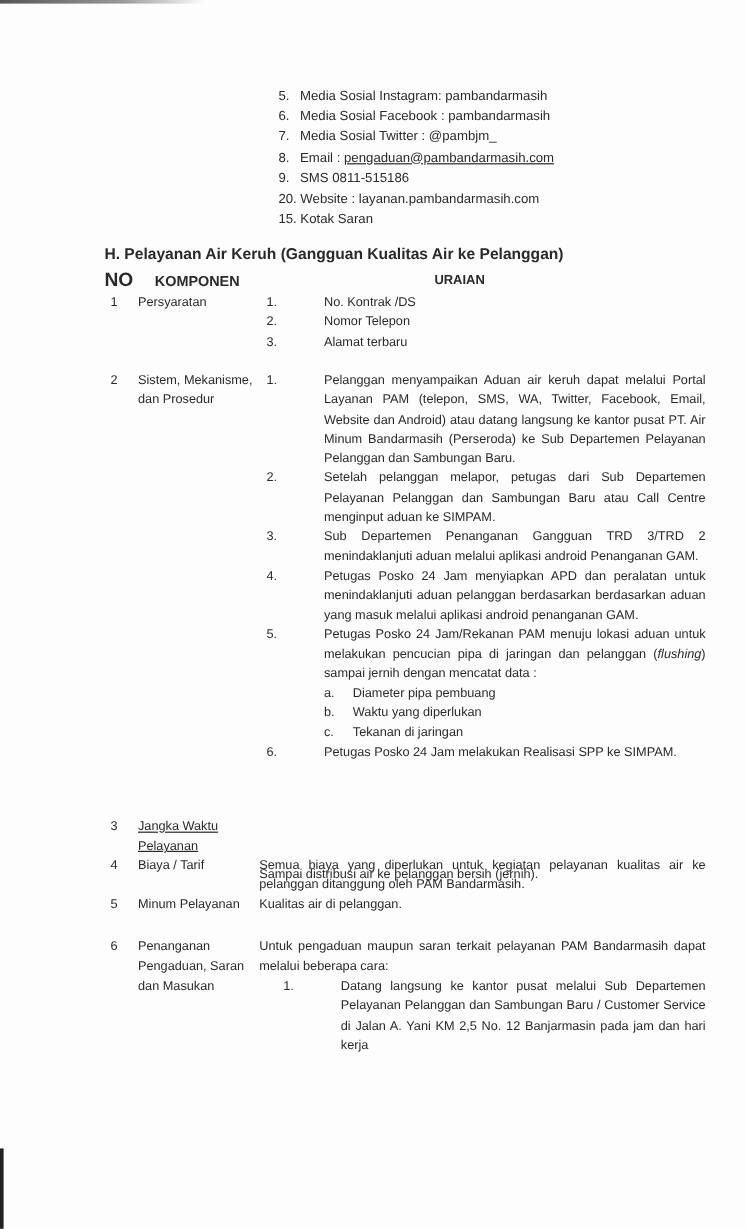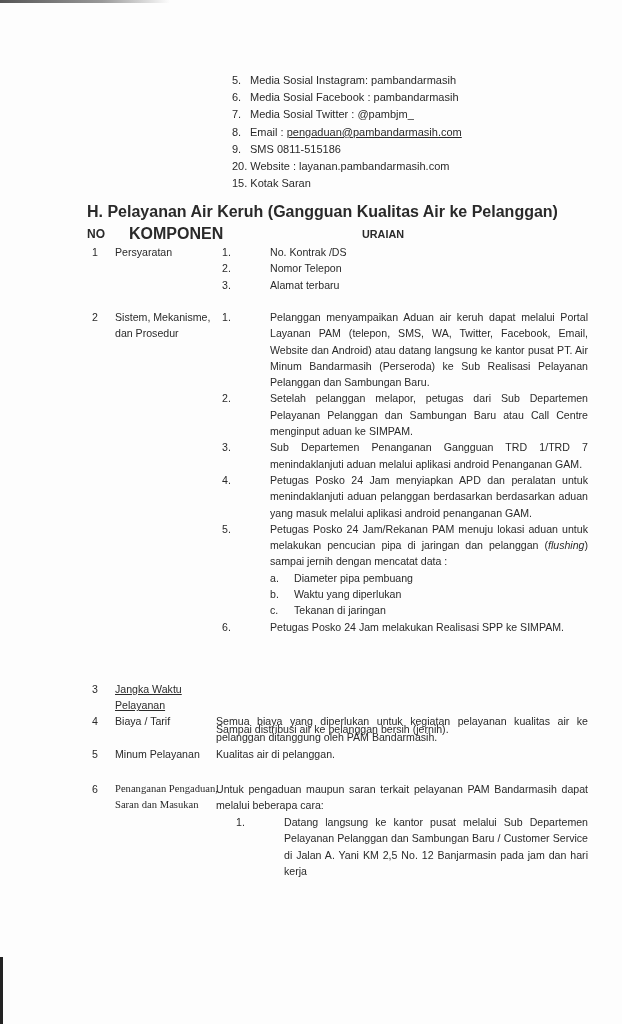--- a/index.html
+++ b/index.html
@@ -20,24 +20,24 @@
   }
   .page { position: absolute; left: 0; top: 0; width: 622px; height: 1024px; font-size: 10.6px; line-height: 16px; }
 
   
   .contact-list { position: absolute; left: 232px; top: 72px; width: 320px; }
   .contact-list .li { display: flex; height: 17.2px; line-height: 17.2px; font-size: 11px; }
   .contact-list .num { width: 18px; flex: none; }
   .u { text-decoration: underline; }
 
   .section-title {
-    position: absolute; left: 87px; top: 204px; font-weight: bold; font-size: 16px;
+    position: absolute; left: 87px; top: 204px; font-weight: bold; font-size: 13px;
   }
-  .hdr-no { position: absolute; left: 87px; top: 226px; font-weight: bold; font-size: 12px; }
-  .hdr-komp { position: absolute; left: 129px; top: 226px; font-weight: bold; font-size: 16px; }
+  .hdr-no { position: absolute; left: 87px; top: 226px; font-weight: bold; font-size: 16px; }
+  .hdr-komp { position: absolute; left: 129px; top: 226px; font-weight: bold; font-size: 12px; }
   .hdr-uraian { position: absolute; left: 362px; top: 226px; font-weight: bold; font-size: 10.8px; }
 
   .row-no { position: absolute; left: 92px; font-size: 10.6px; }
   .row-komp { position: absolute; left: 115px; width: 105px; font-size: 10.6px; line-height: 16.3px; }
 
   .olist { position: absolute; left: 222px; width: 366px; }
   .olist .item { display: flex; font-size: 10.6px; line-height: 16.3px; }
   .olist .item .n { width: 20px; flex: none; }
   .olist .item .t { flex: 1; text-align: justify; padding-left: 28px; }
   .sublist { margin-left: 0; }
@@ -104,29 +104,29 @@
         <span class="n">3.</span>
         <span class="t">Alamat terbaru</span>
       </div>
   </div>
 
   <div class="row-no" style="top:309px;">2</div>
   <div class="row-komp" style="top:309px;">Sistem, Mekanisme, dan Prosedur</div>
   <div class="olist" style="top:309px;">
     <div class="item">
         <span class="n">1.</span>
-        <span class="t">Pelanggan menyampaikan Aduan air keruh dapat melalui Portal Layanan PAM (telepon, SMS, WA, Twitter, Facebook, Email, Website dan Android) atau datang langsung ke kantor pusat PT. Air Minum Bandarmasih (Perseroda) ke Sub Realisasi Pelayanan Pelanggan dan Sambungan Baru.</span>
+        <span class="t">Pelanggan menyampaikan Aduan air keruh dapat melalui Portal Layanan PAM (telepon, SMS, WA, Twitter, Facebook, Email, Website dan Android) atau datang langsung ke kantor pusat PT. Air Minum Bandarmasih (Perseroda) ke Sub Departemen Pelayanan Pelanggan dan Sambungan Baru.</span>
       </div>
     <div class="item">
         <span class="n">2.</span>
         <span class="t">Setelah pelanggan melapor, petugas dari Sub Departemen Pelayanan Pelanggan dan Sambungan Baru atau Call Centre menginput aduan ke SIMPAM.</span>
       </div>
     <div class="item">
         <span class="n">3.</span>
-        <span class="t">Sub Departemen Penanganan Gangguan TRD 1/TRD 7 menindaklanjuti aduan melalui aplikasi android Penanganan GAM.</span>
+        <span class="t">Sub Departemen Penanganan Gangguan TRD 3/TRD 2 menindaklanjuti aduan melalui aplikasi android Penanganan GAM.</span>
       </div>
     <div class="item">
         <span class="n">4.</span>
         <span class="t">Petugas Posko 24 Jam menyiapkan APD dan peralatan untuk menindaklanjuti aduan pelanggan berdasarkan berdasarkan aduan yang masuk melalui aplikasi android penanganan GAM.</span>
       </div>
     <div class="item">
         <span class="n">5.</span>
       <span class="t">
         <span>Petugas Posko 24 Jam/Rekanan PAM menuju lokasi aduan untuk melakukan pencucian pipa di jaringan dan pelanggan (</span><i>flushing</i><span>)  sampai jernih dengan mencatat data :</span>
         <div class="sublist">
@@ -157,21 +157,21 @@
 
   <div class="row-no" style="top:713px;">4</div>
   <div class="row-komp" style="top:713px;">Biaya / Tarif</div>
   <div class="para" style="top:713px;">Semua biaya yang diperlukan untuk kegiatan pelayanan kualitas air ke pelanggan ditanggung oleh PAM Bandarmasih.</div>
 
   <div class="row-no" style="top:746px;">5</div>
   <div class="row-komp" style="top:746px;">Minum Pelayanan</div>
   <div class="para" style="top:746px;">Kualitas air di pelanggan.</div>
 
   <div class="row-no" style="top:781px;">6</div>
-  <div class="row-komp" style="top:781px;font-family:Liberation Serif, serif;">Penanganan Pengaduan, Saran dan Masukan</div>
+  <div class="row-komp" style="top:781px;">Penanganan Pengaduan, Saran dan Masukan</div>
   <div class="para" style="top:781px;">Untuk pengaduan maupun saran terkait pelayanan PAM Bandarmasih  dapat melalui beberapa cara:</div>
   <div class="olist" style="top:814px; left:236px; width:352px;">
     <div class="item">
         <span class="n">1.</span>
         <span class="t">Datang langsung ke kantor pusat melalui Sub Departemen Pelayanan Pelanggan dan Sambungan Baru / Customer Service di Jalan A. Yani KM 2,5 No. 12 Banjarmasin pada jam dan hari kerja</span>
       </div>
   </div>
 
 </div>
 

